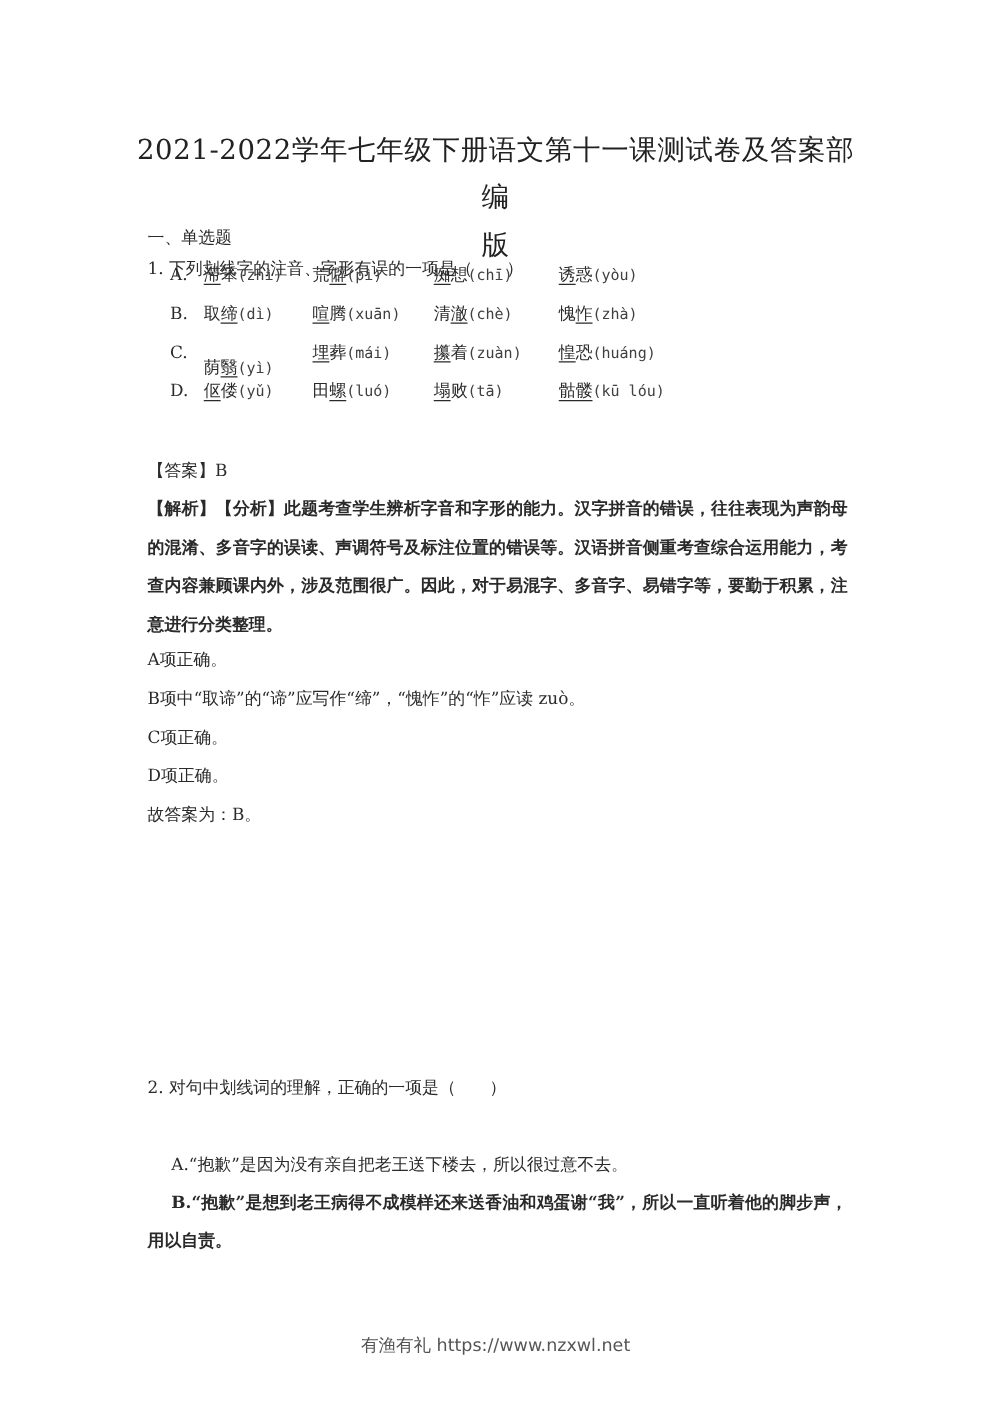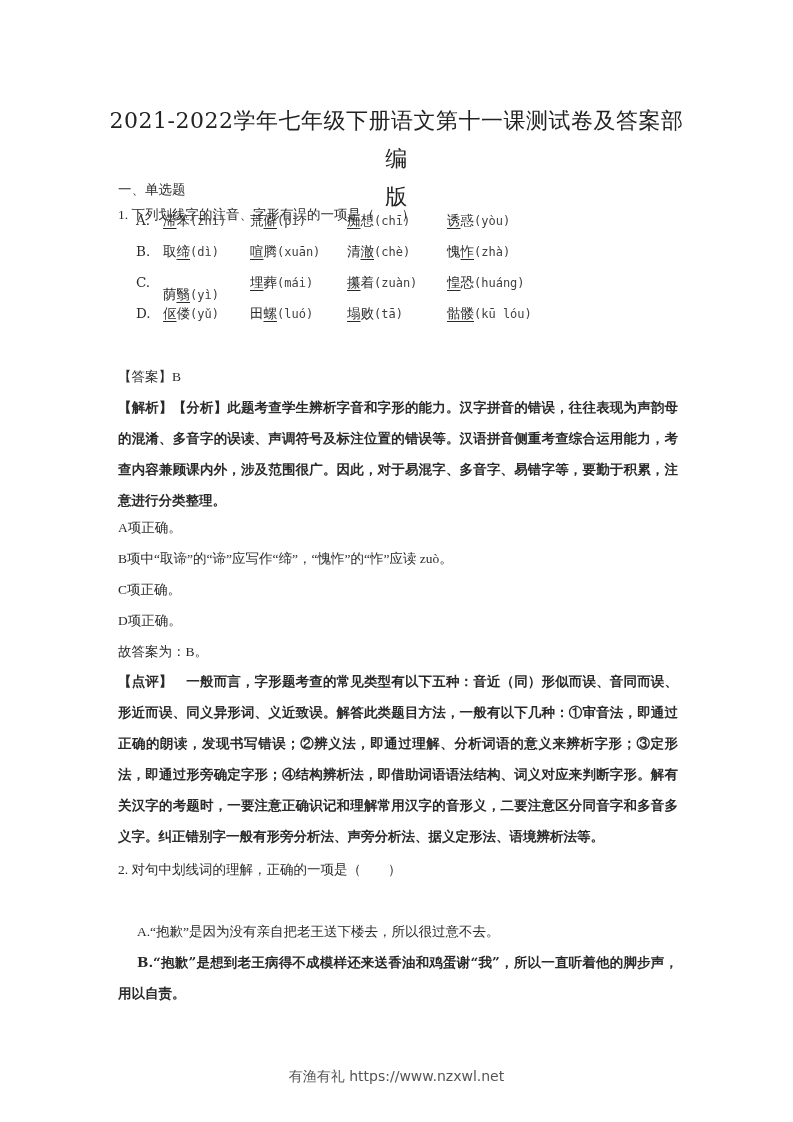--- a/index.html
+++ b/index.html
@@ -9,21 +9,21 @@
       color: #2a2a2a;
     }
     .page { position: absolute; left: 0; top: 0; width: 793px; height: 1122px; }
     .title {
       position: absolute; left: 100px; width: 593px; top: 102px;
       text-align: center; font-size: 22px; line-height: 38px; color: #222;
       letter-spacing: 0.5px;
     }
     .line {
       position: absolute; left: 118px; width: 560px;
-      font-size: 13.5px; line-height: 20px; white-space: nowrap; color: #2a2a2a; font-family: Liberation Serif, serif;
+      font-size: 13.5px; line-height: 20px; white-space: nowrap; color: #2a2a2a;
     }
     .para {
       position: absolute; left: 118px; width: 560px;
       font-size: 13.5px; line-height: 31px; text-align: justify; color: #2a2a2a;
       text-justify: inter-character;
       font-weight: bold;
     }
     .indent { left: 137px; width: 541px; }
     .opt-row { position: absolute; left: 136px; height: 20px; font-size: 13.5px; line-height: 20px; white-space: nowrap; }
     .opt-label { position: absolute; left: 0; }
@@ -83,21 +83,20 @@
   <div class="line" style="top:367px;">【答案】B</div>
 
   <div class="para" style="top:392px;">【解析】【分析】此题考查学生辨析字音和字形的能力。汉字拼音的错误，往往表现为声韵母的混淆、多音字的误读、声调符号及标注位置的错误等。汉语拼音侧重考查综合运用能力，考查内容兼顾课内外，涉及范围很广。因此，对于易混字、多音字、易错字等，要勤于积累，注意进行分类整理。</div>
 
   <div class="line" style="top:518px;">A项正确。</div>
   <div class="line" style="top:549px;">B项中“取谛”的“谛”应写作“缔”，“愧怍”的“怍”应读 zuò。</div>
   <div class="line" style="top:580px;">C项正确。</div>
   <div class="line" style="top:642px;">故答案为：B。</div>
   <div class="line" style="top:611px;">D项正确。</div>
 
-  <div class="para" style="top:666px;">【点评】　一般而言，字形题考查的常见类型有以下五种：音近（同）形似而误、音同而误、形近而误、同义异形词、义近致误。解答此类题目方法，一般有以下几种：①审音法，即通过正确的朗读，发现书写错误；②辨义法，即通过理解、分析词语的意义来辨析字形；③定形法，即通过形旁确定字形；④结构辨析法，即借助词语语法结构、词义对应来判断字形。解有关汉字的考题时，一要注意正确识记和理解常用汉字的音形义，二要注意区分同音字和多音多义字。纠正错别字一般有形旁分析法、声旁分析法、据义定形法、语境辨析法等。</div>
 
   <div class="line" style="top:860px;">2. 对句中划线词的理解，正确的一项是（　　）</div>
 
 
   <div class="line" style="top:922px; left:137px;">A.“抱歉”是因为没有亲自把老王送下楼去，所以很过意不去。</div>
 
   <div class="para indent" style="top:947px; left:118px; width:560px; text-indent:19px;">B.“抱歉”是想到老王病得不成模样还来送香油和鸡蛋谢“我”，所以一直听着他的脚步声，用以自责。</div>
 
   <div class="footer">有渔有礼 https://www.nzxwl.net</div>
 </div>

